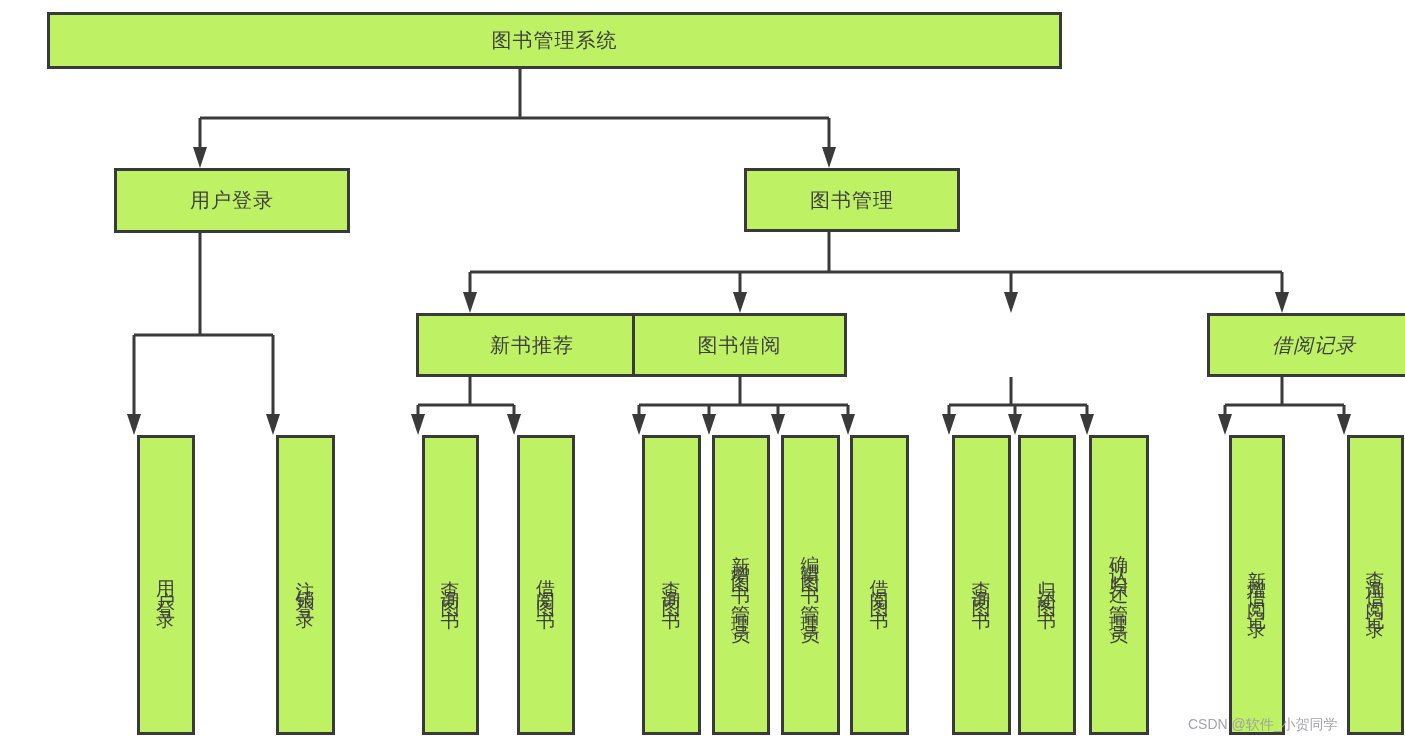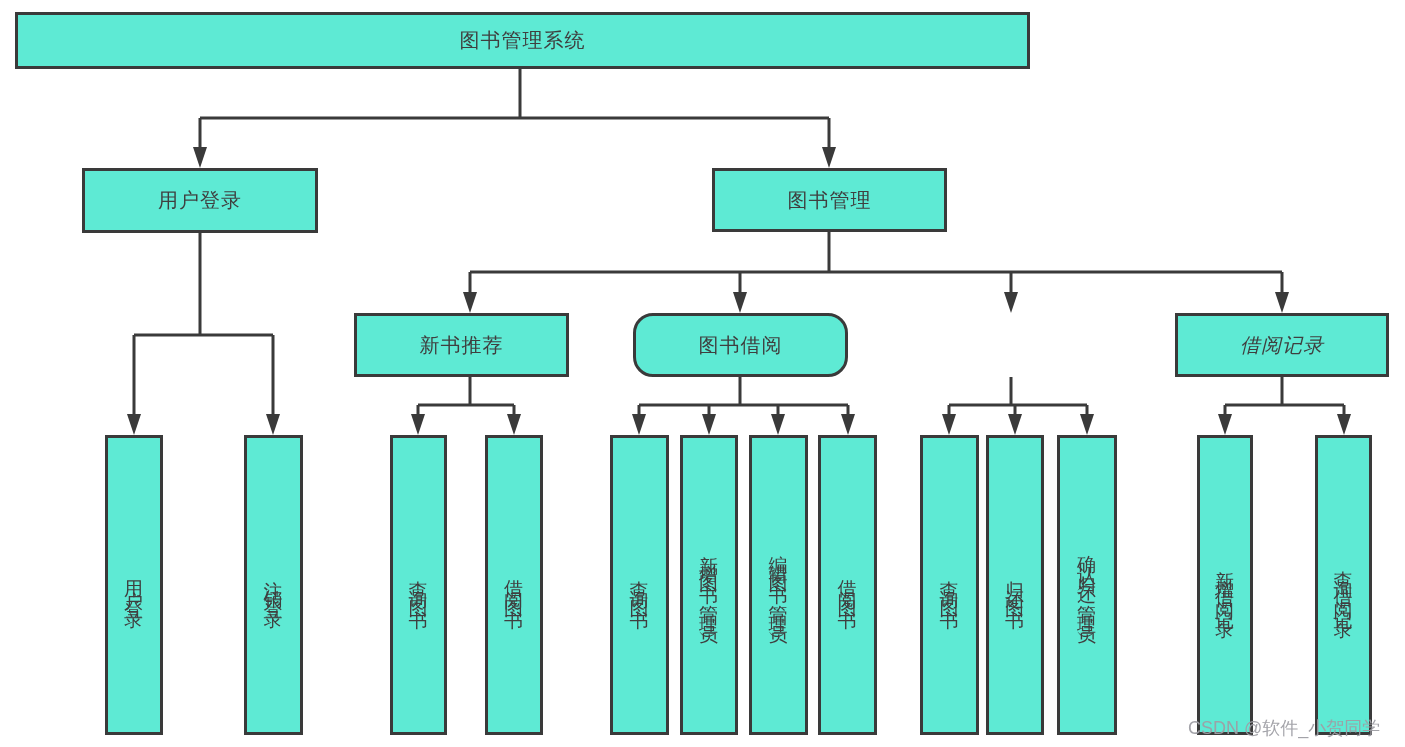--- a/index.html
+++ b/index.html
@@ -11,64 +11,65 @@
   .stage {
     position: absolute; left: 0; top: 0; width: 1405px; height: 747px;
     background: #ffffff;
   }
   svg.connectors {
     position: absolute; left: 0; top: 0; width: 1405px; height: 747px;
     z-index: 1;
   }
   .box {
     position: absolute;
-    background: #5eead4;
+    background: #bef264;
     border: 3px solid #3a3a3a;
     color: #3f3f3f;
     display: flex; align-items: center; justify-content: center;
     z-index: 2;
+    margin-left: 32px;
   }
   .box.hnode { font-size: 20px; letter-spacing: 1px; }
   .box.root { left: 15px; top: 12px; width: 1015px; height: 57px; }
   .box.leaf { top: 435px; height: 300px; }
   .vtext {
     writing-mode: vertical-rl;
     text-orientation: mixed;
     font-size: 19px;
     letter-spacing: 10px;
     line-height: 1;
     white-space: nowrap;
     color: #3f3f3f;
   }
   
   .box.n-user-login  { left: 82px;  top: 168px; width: 236px; height: 65px; }
-  .box.n-book-mgmt   { left: 712px; top: 168px; width: 235px; height: 64px; }
+  .box.n-book-mgmt   { left: 712px; top: 168px; width: 216px; height: 64px; }
   
   .box.lvl3 { top: 313px; height: 64px; }
-  .box.n-new-book      { left: 354px;  width: 215px; }
-  .box.n-book-borrow   { left: 633px;  width: 215px; border-radius: 20px; }
+  .box.n-new-book      { left: 384px;  width: 232px; }
+  .box.n-book-borrow   { left: 600px;  width: 215px; }
   .box.n-current-borrow{ left: 904px;  width: 214px; }
   .box.n-borrow-record { left: 1175px; width: 214px; font-style: italic; }
   
   .box.a1 { left: 105px;  width: 58px; }
   .box.a2 { left: 244px;  width: 59px; }
   .box.b1 { left: 390px;  width: 57px; }
   .box.b2 { left: 485px;  width: 58px; }
   .box.c1 { left: 610px;  width: 59px; }
   .box.c2 { left: 680px;  width: 58px; }
   .box.c3 { left: 749px;  width: 59px; }
   .box.c4 { left: 818px;  width: 59px; }
   .box.d1 { left: 920px;  width: 59px; }
   .box.d2 { left: 986px;  width: 58px; }
   .box.d3 { left: 1057px; width: 60px; }
   .box.e1 { left: 1197px; width: 56px; }
   .box.e2 { left: 1315px; width: 57px; }
   .watermark {
     position: absolute; left: 1188px; top: 716px;
-    font-size: 18px;
+    font-size: 14px;
     color: rgba(158, 158, 164, 0.95);
     z-index: 3;
     white-space: nowrap;
   }
 </style>
 </head>
 <body>
 
 <div class="stage">
 

